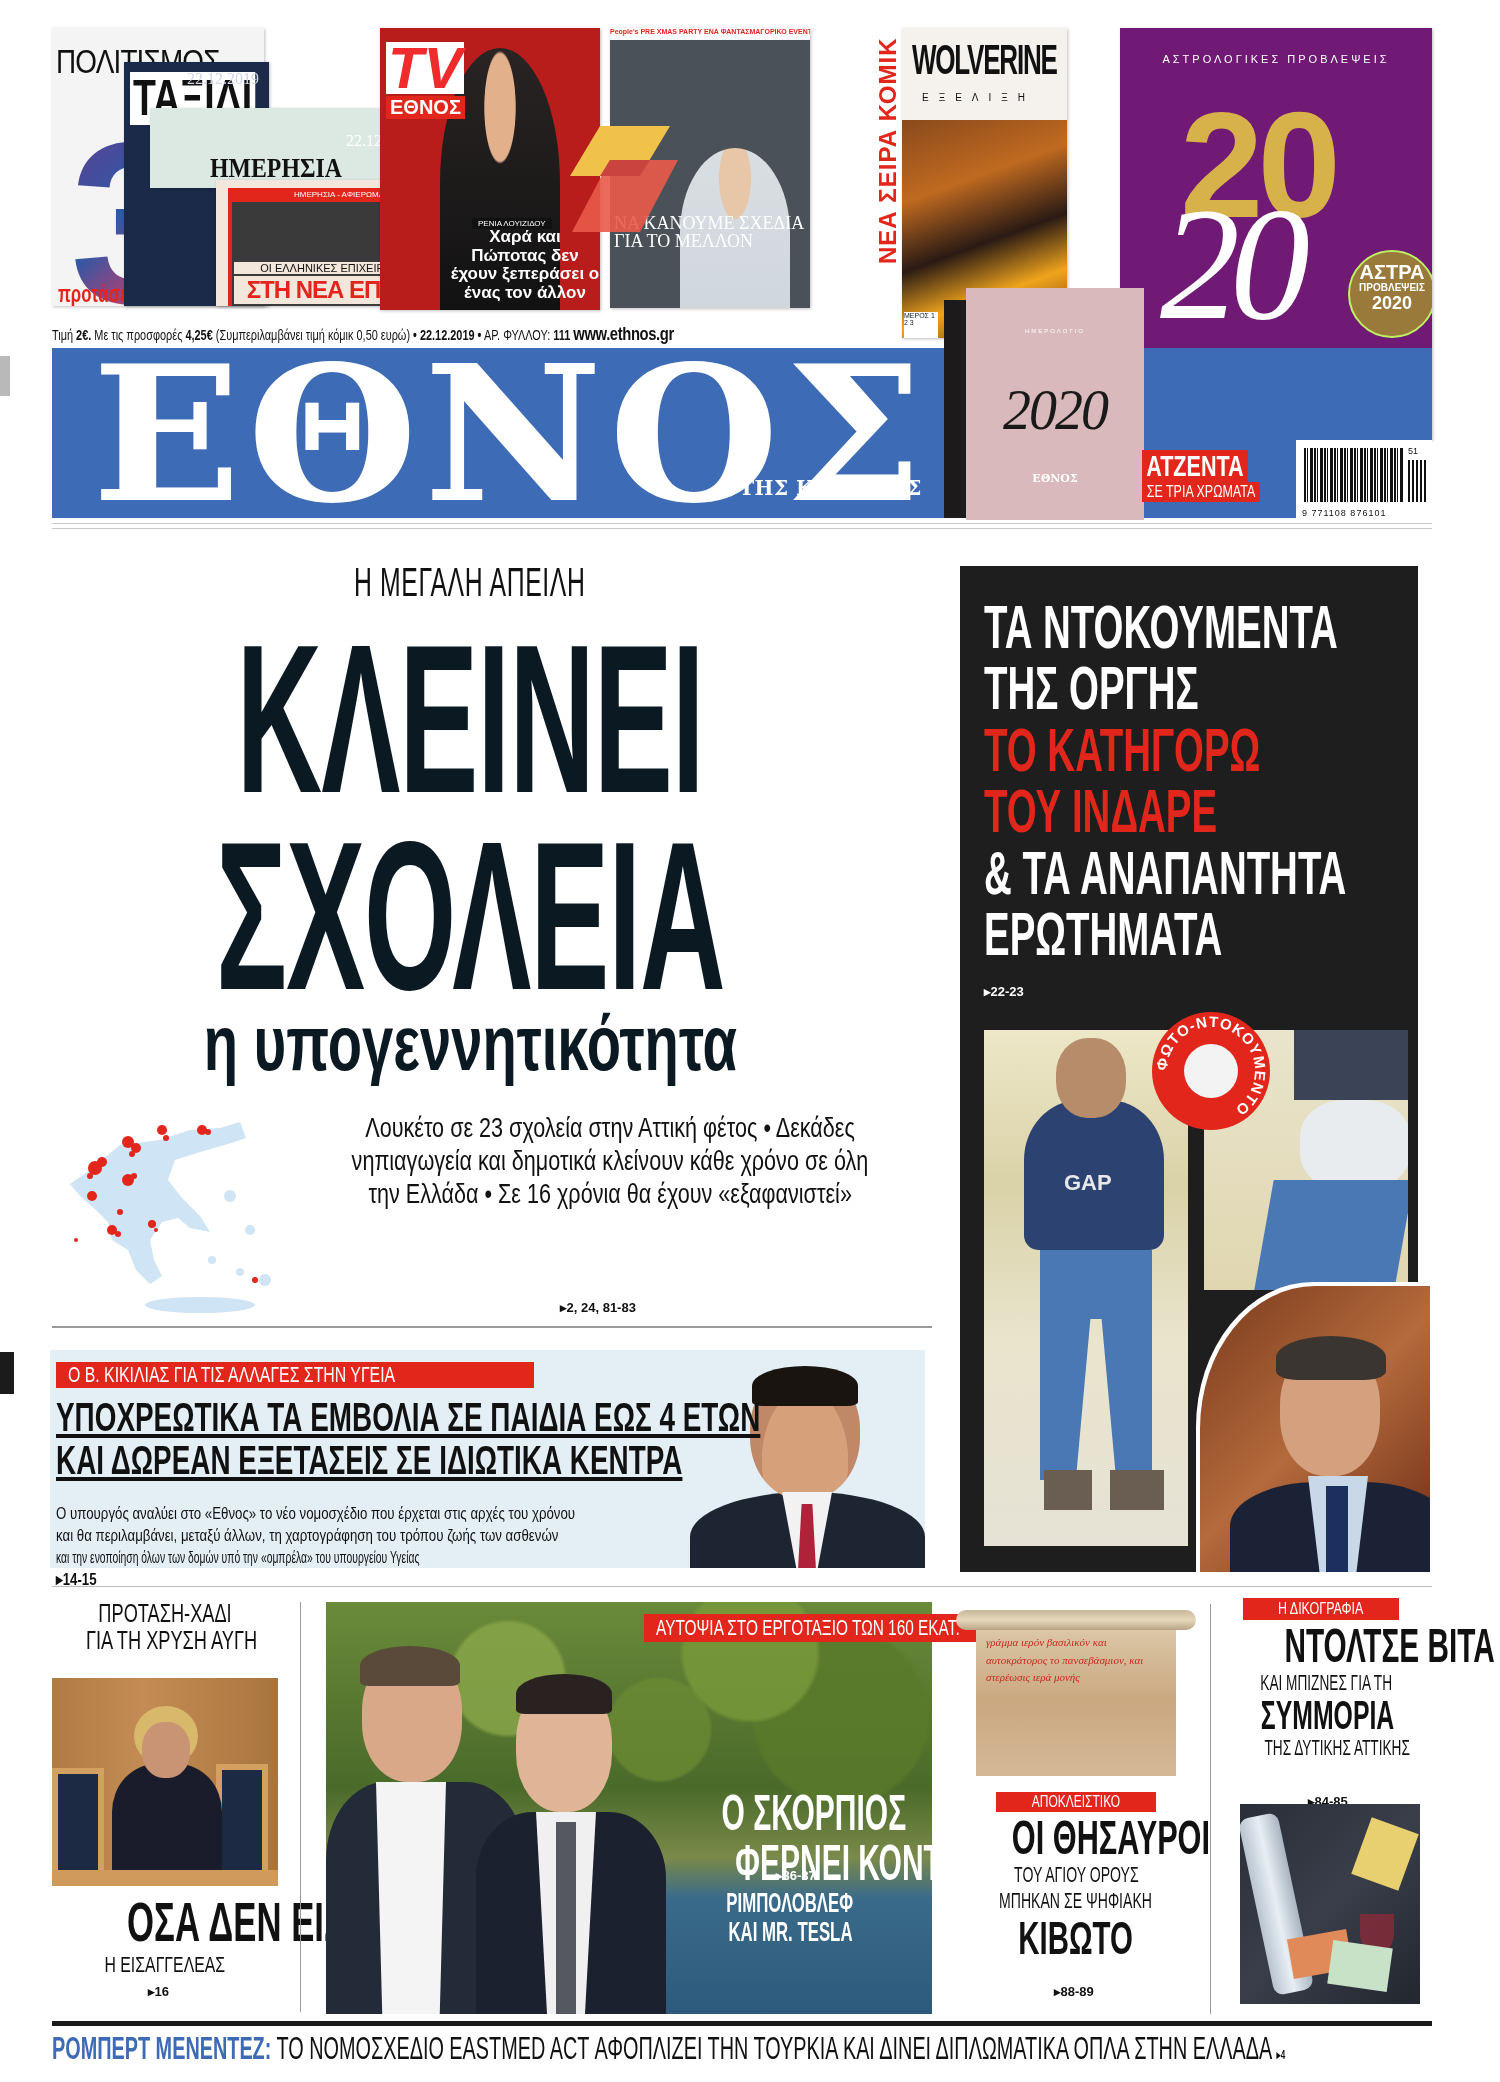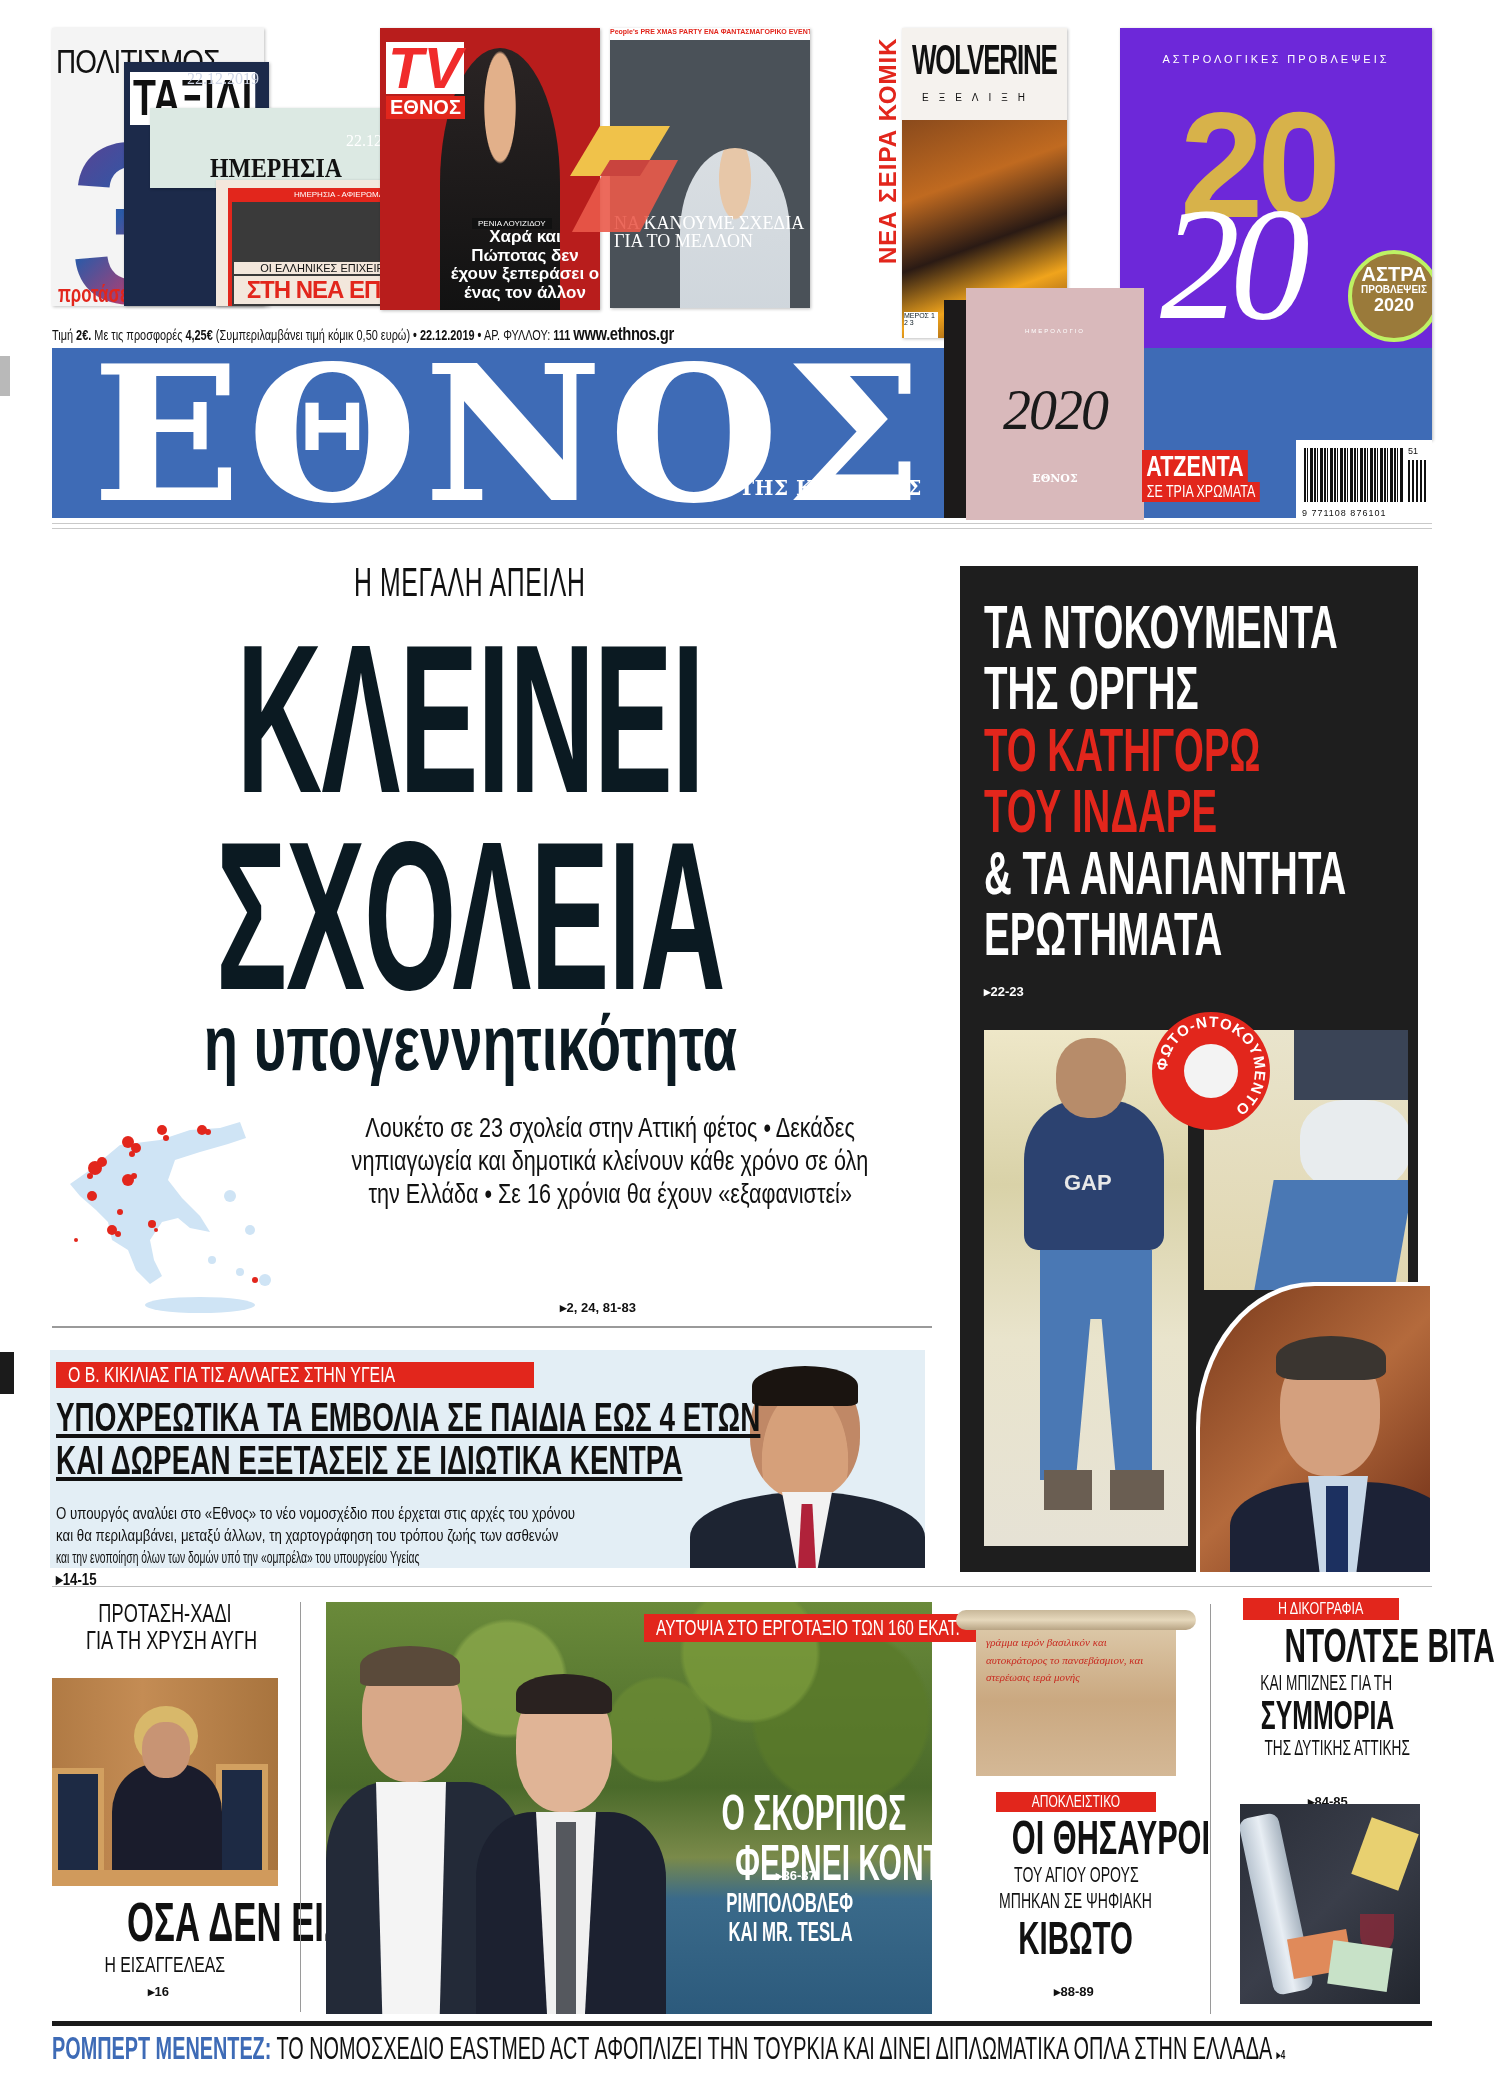--- a/index.html
+++ b/index.html
@@ -43,25 +43,25 @@
 
   .side-vertical { left:874px; top:34px; width:22px; height:230px; }
   .side-vertical span { display:block; transform:rotate(-90deg) translate(-230px,0); transform-origin:left top; width:230px; color:#e2261c; font-weight:bold; font-size:24px; letter-spacing:1px; white-space:nowrap; }
 
   .cover-wolverine { left:902px; top:28px; width:165px; height:310px; background:#f5f2ee; }
   .cover-wolverine .logo { position:absolute; left:10px; top:8px; font-size:42px; font-weight:bold; color:#111; transform:scaleX(.62); transform-origin:left; letter-spacing:-2px; }
   .cover-wolverine .sub { position:absolute; left:20px; top:64px; font-size:10px; letter-spacing:10px; color:#111; }
   .cover-wolverine .art { position:absolute; left:0; top:92px; right:0; bottom:0; background:linear-gradient(160deg,#8a4a1c 0%,#c06a20 30%,#2a1a14 55%,#f0a41c 75%,#5a2a10 100%); }
   .cover-wolverine .part { position:absolute; left:2px; bottom:0; width:34px; height:26px; background:#fff; font-size:7px; }
 
-  .cover-astro { left:1120px; top:28px; width:312px; height:412px; background:#6d28d9; }
+  .cover-astro { left:1120px; top:28px; width:312px; height:412px; background:#701a75; }
   .cover-astro .kicker { position:absolute; left:0; right:0; top:24px; text-align:center; color:#fff; font-size:11px; letter-spacing:3px; line-height:1.35; }
   .cover-astro .gold20 { position:absolute; left:60px; top:62px; font-size:150px; font-weight:bold; color:#d7b24a; line-height:1; letter-spacing:-6px; }
   .cover-astro .white20 { position:absolute; left:40px; top:156px; font-family:"Liberation Serif", serif; font-size:160px; color:#fff; line-height:1; font-style:italic; letter-spacing:-10px; }
-  .cover-astro .badge { position:absolute; left:228px; top:222px; width:84px; height:84px; border-radius:50%; background:#9a7a3a; border:4px solid #bef264; color:#fff; text-align:center; font-weight:bold; }
+  .cover-astro .badge { position:absolute; left:228px; top:222px; width:84px; height:84px; border-radius:50%; background:#9a7a3a; border:2px solid #bef264; color:#fff; text-align:center; font-weight:bold; }
   .cover-astro .badge .b1 { font-size:20px; margin-top:10px; line-height:1; }
   .cover-astro .badge .b2 { font-size:10px; line-height:1.2; }
   .cover-astro .badge .b3 { font-size:18px; line-height:1; }
   .cover-astro .desc { position:absolute; left:52px; right:20px; top:330px; text-align:center; color:#fff; font-size:7.5px; line-height:1.35; }
   .cover-astro .byline { position:absolute; left:52px; right:20px; top:378px; text-align:center; color:#fff; font-size:7px; }
   .cover-astro .byline b { font-size:8px; }
   .cover-astro .mini { position:absolute; right:6px; top:356px; color:#e8c23a; font-size:6px; font-weight:bold; transform:rotate(90deg); }
   .cover-astro .face { position:absolute; left:44px; top:368px; width:40px; height:40px; border-radius:50% 50% 0 0; background:radial-gradient(circle at 50% 40%, #f0d2b8 0 30%, #f6e5a0 31% 48%, #f2a8c8 49%); }
 
   

